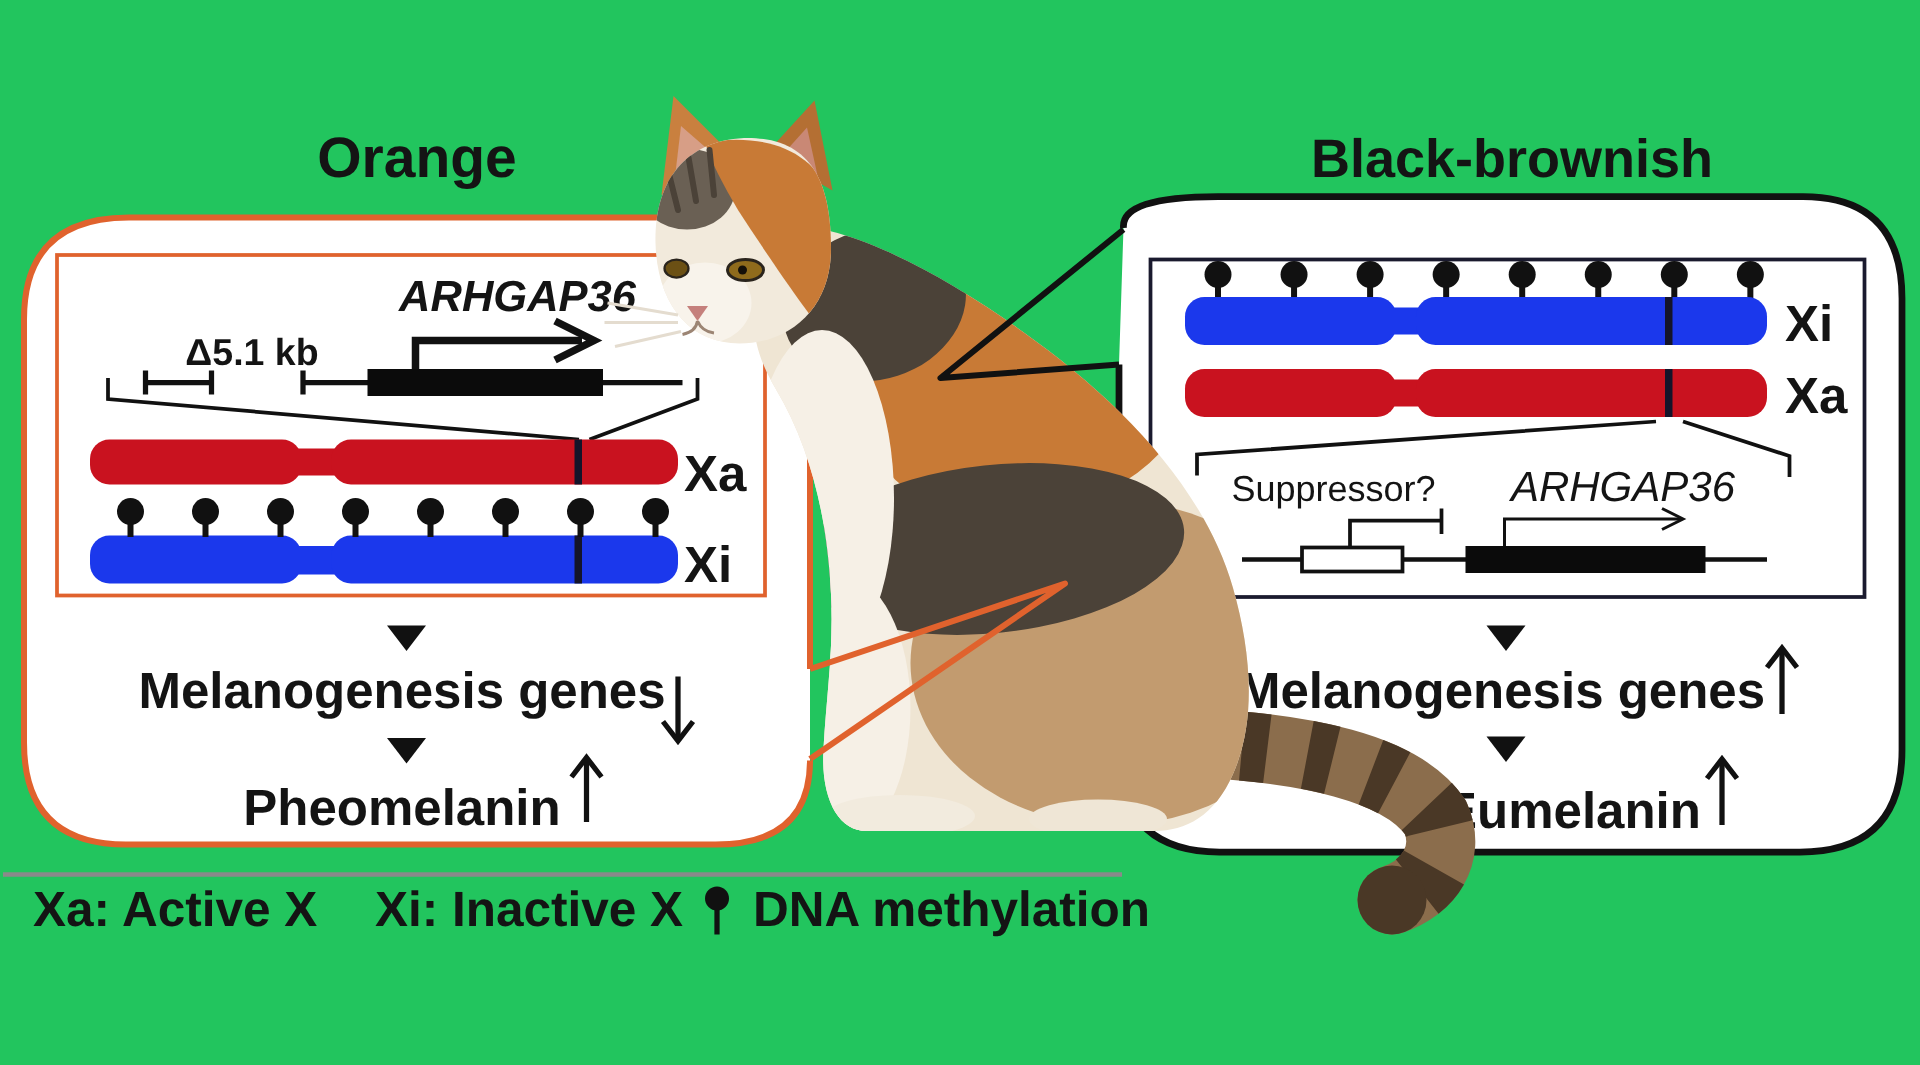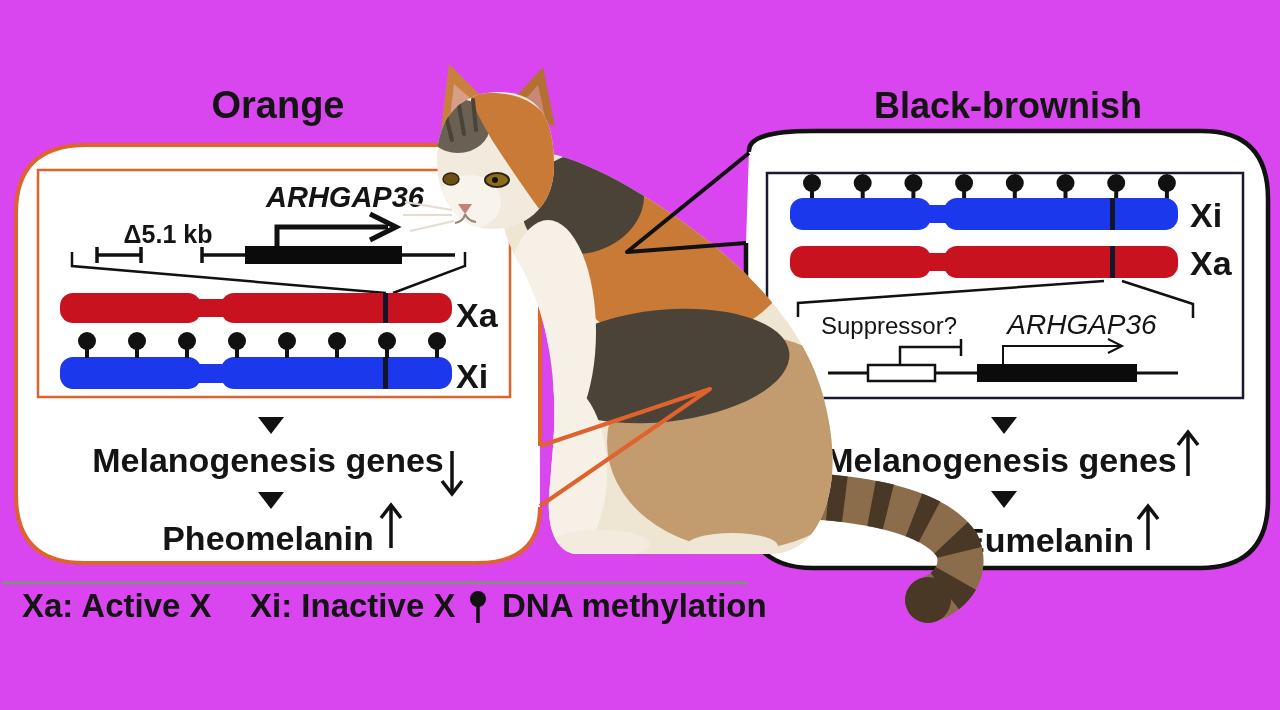--- a/index.html
+++ b/index.html
@@ -1,16 +1,16 @@
 <!DOCTYPE html>
 <html><head>
 <meta charset="utf-8">
 <style>
   html,body{margin:0;padding:0;background:#ffffff;}
-  .stage{position:relative;width:1280px;height:710px;background:#d946ef;overflow:hidden;}
+  .stage{position:relative;width:1280px;height:710px;background:#22c55e;overflow:hidden;}
   svg text{font-family:"Liberation Sans","DejaVu Sans",sans-serif;fill:#141414;}
   .t-title-l{font-size:38px;font-weight:bold;}
   .t-title-r{font-size:36px;font-weight:bold;}
   .t-flow{font-size:34px;font-weight:bold;}
   .t-chrom{font-size:34px;font-weight:bold;}
   .t-legend{font-size:33px;font-weight:bold;}
   .t-gene-b{font-size:29px;font-weight:bold;font-style:italic;}
   .t-gene{font-size:28px;font-style:italic;}
   .t-delta{font-size:25px;font-weight:bold;}
   .t-supp{font-size:24px;}

